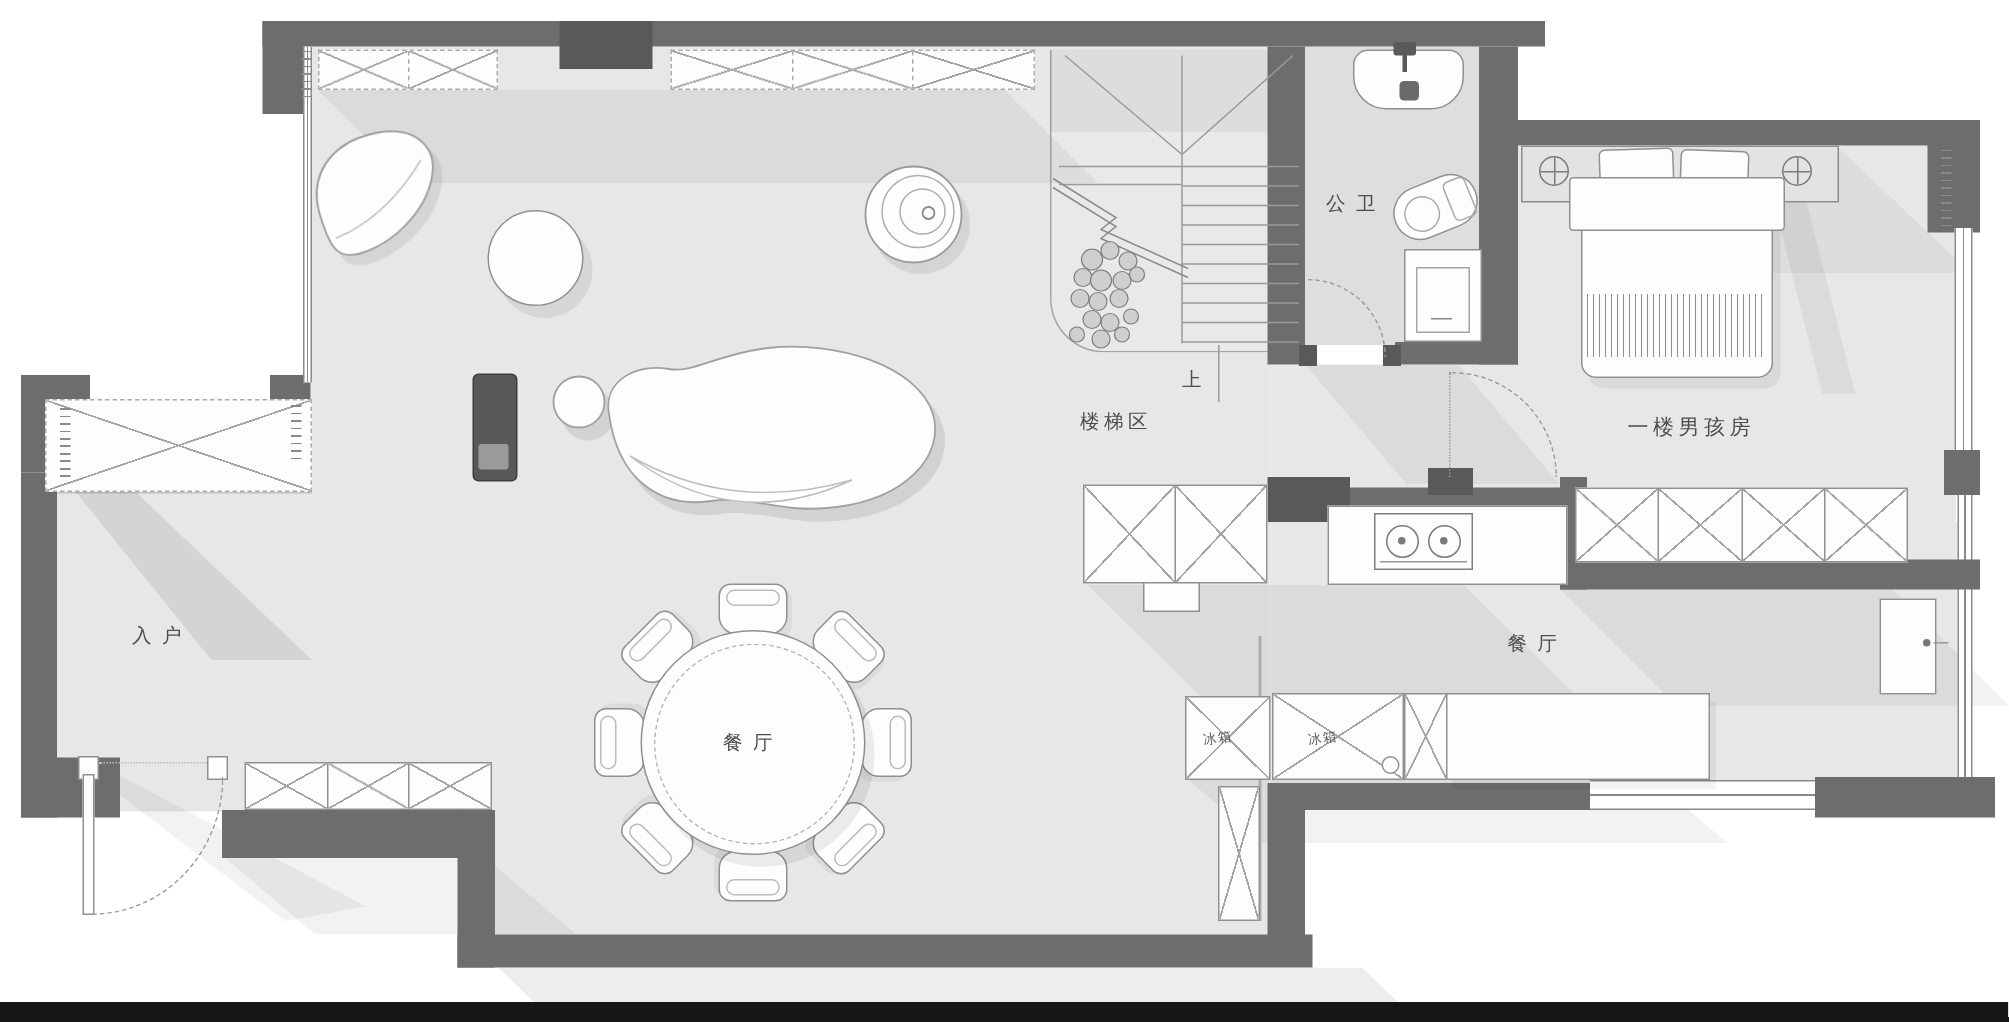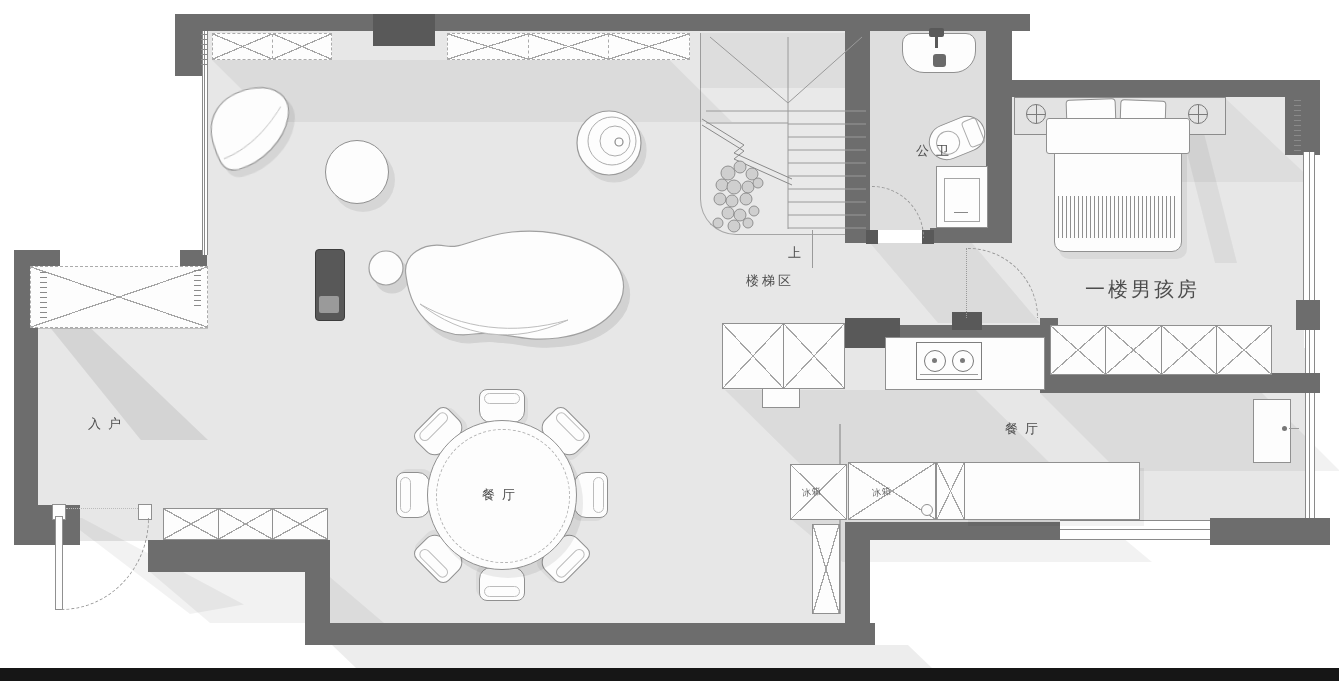--- a/index.html
+++ b/index.html
@@ -236,21 +236,21 @@
   <div class="fw" style="left:1120px;top:100px;width:46px;height:26px;transform:rotate(2deg);border-radius:4px;"></div>
   <div class="fw" style="left:1054px;top:118px;width:128px;height:134px;border-radius:0 0 10px 10px;box-shadow:5px 7px 0 rgba(0,0,0,.06);"></div>
   <div class="fw" style="left:1046px;top:118px;width:144px;height:36px;border-radius:3px;"></div>
   <div class="stripes" style="left:1058px;top:196px;width:120px;height:42px;"></div>
   <div class="xbox" style="left:1050px;top:325px;width:222px;height:50px;">
     <i></i>
       <i></i>
       <i></i>
       <i></i>
   </div>
-  <div class="lbl tight" style="left:1085px;top:276px;font-size:20px;font-family:Liberation Serif, serif;">一楼男孩房</div>
+  <div class="lbl tight" style="left:1085px;top:276px;font-size:14px;font-family:Liberation Serif, serif;">一楼男孩房</div>
   <div class="arc arc-tr" style="left:968px;top:248px;width:70px;height:70px;"></div>
   <div class="abs" style="left:966px;top:248px;width:2px;height:70px;border-left:1.4px dotted #9a9a9a;"></div>
 
   <div class="xbox" style="left:722px;top:323px;width:123px;height:66px;">
     <i></i>
       <i></i>
   </div>
   <div class="fw" style="left:762px;top:388px;width:38px;height:20px;"></div>
   <div class="fw" style="left:885px;top:337px;width:160px;height:53px;"></div>
   <div class="fw" style="left:916px;top:342px;width:66px;height:38px;border-color:#7e7e7e;"></div>
@@ -273,18 +273,18 @@
   <div class="fw round" style="left:921px;top:504px;width:12px;height:12px;"></div>
   <div class="fw" style="left:964px;top:462px;width:176px;height:58px;box-shadow:4px 6px 0 rgba(0,0,0,.05);"></div>
   <div class="xbox" style="left:812px;top:524px;width:28px;height:90px;">
       <i></i>
     </div>
   <div class="fw" style="left:1253px;top:399px;width:38px;height:64px;"></div>
   <div class="abs round" style="left:1282px;top:426px;width:5px;height:5px;background:#777;"></div>
   <div class="thinline" style="left:1289px;top:428px;width:10px;height:1px;"></div>
 
   <div class="lbl" style="left:88px;top:415px;">入户</div>
-  <div class="lbl tight" style="left:746px;top:272px;font-family:Liberation Mono, monospace;">楼梯区</div>
-  <div class="lbl" style="left:884px;top:142px;margin-left:32px;">公卫</div>
+  <div class="lbl tight" style="left:720px;top:272px;font-family:Liberation Mono, monospace;">楼梯区</div>
+  <div class="lbl" style="left:884px;top:127px;">公卫</div>
   <div class="lbl" style="left:1005px;top:420px;">餐厅</div>
 
   <div class="footer" style="top:668px;height:13px;"></div>
 </div>
 
 </body></html>

